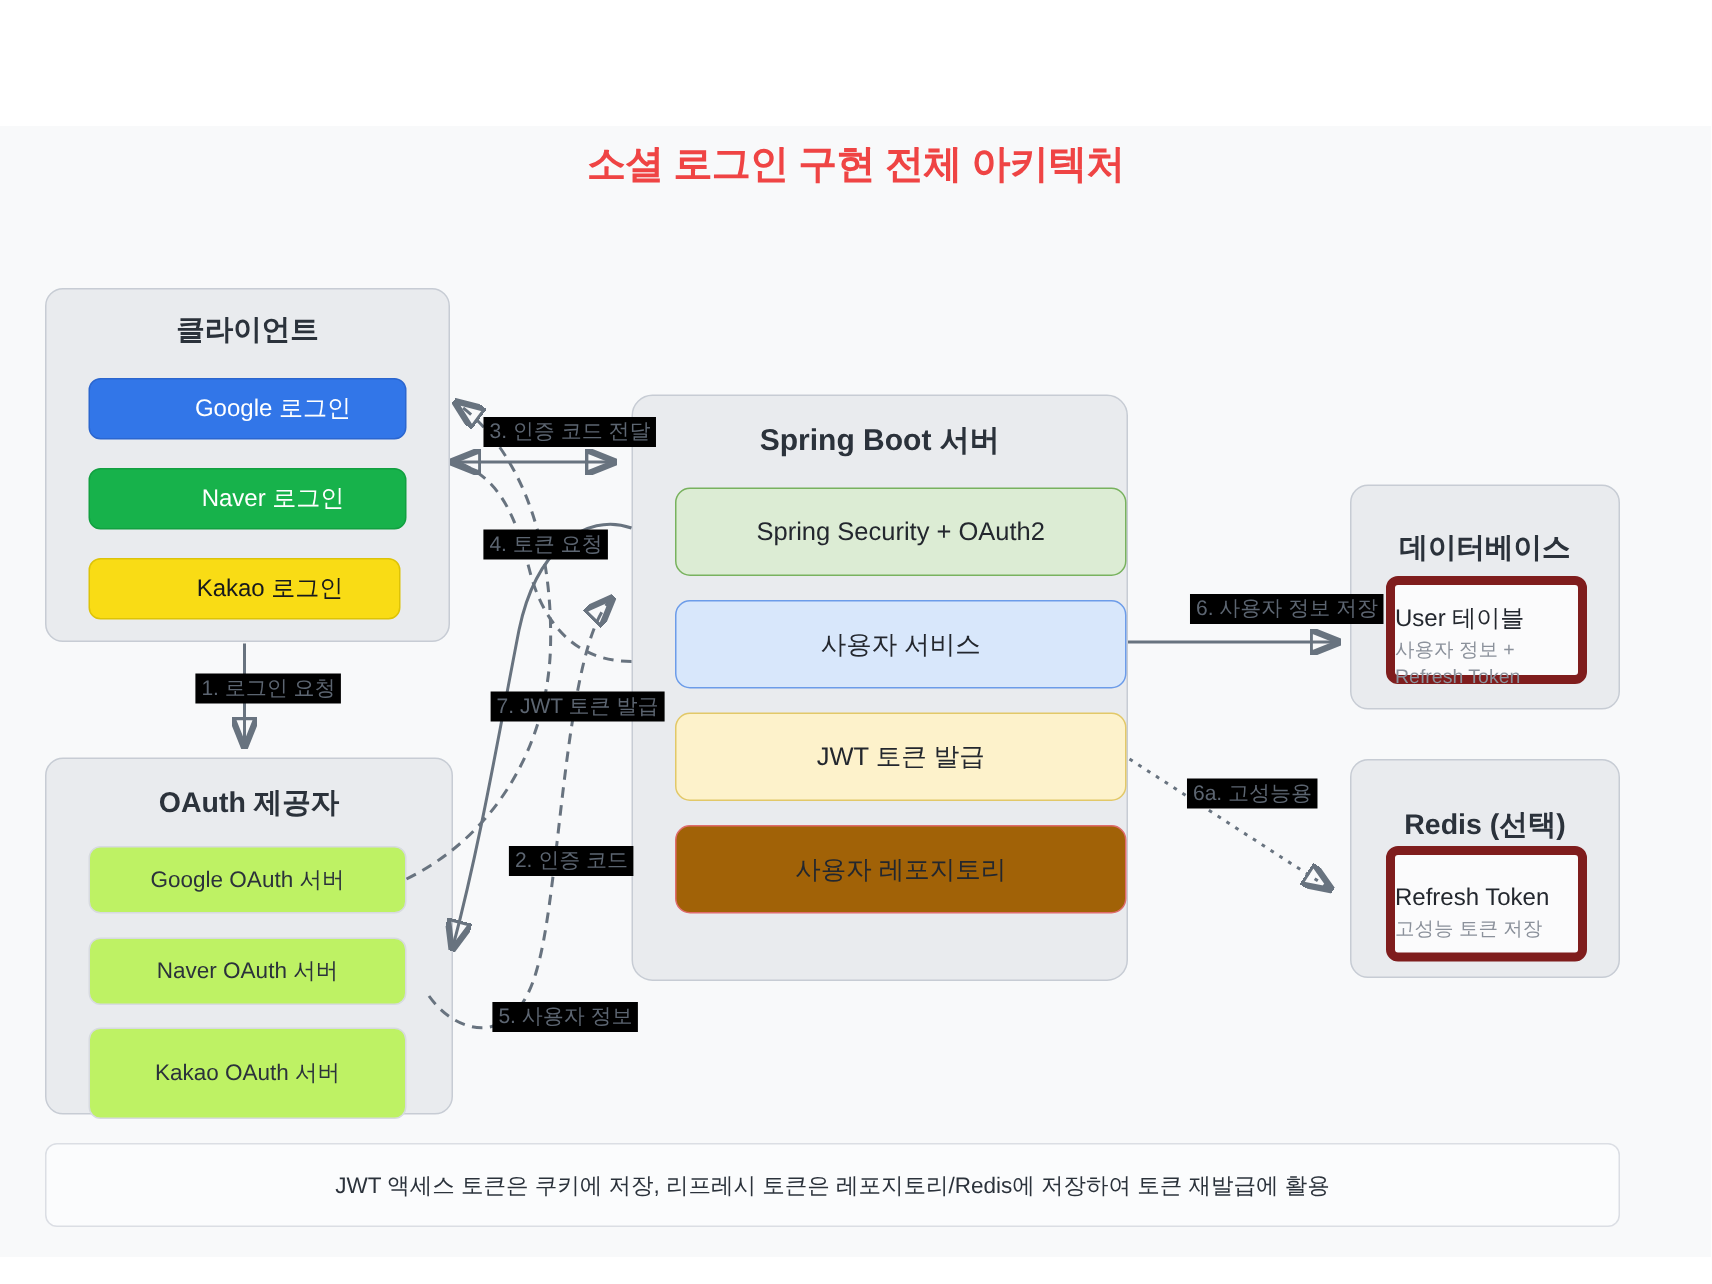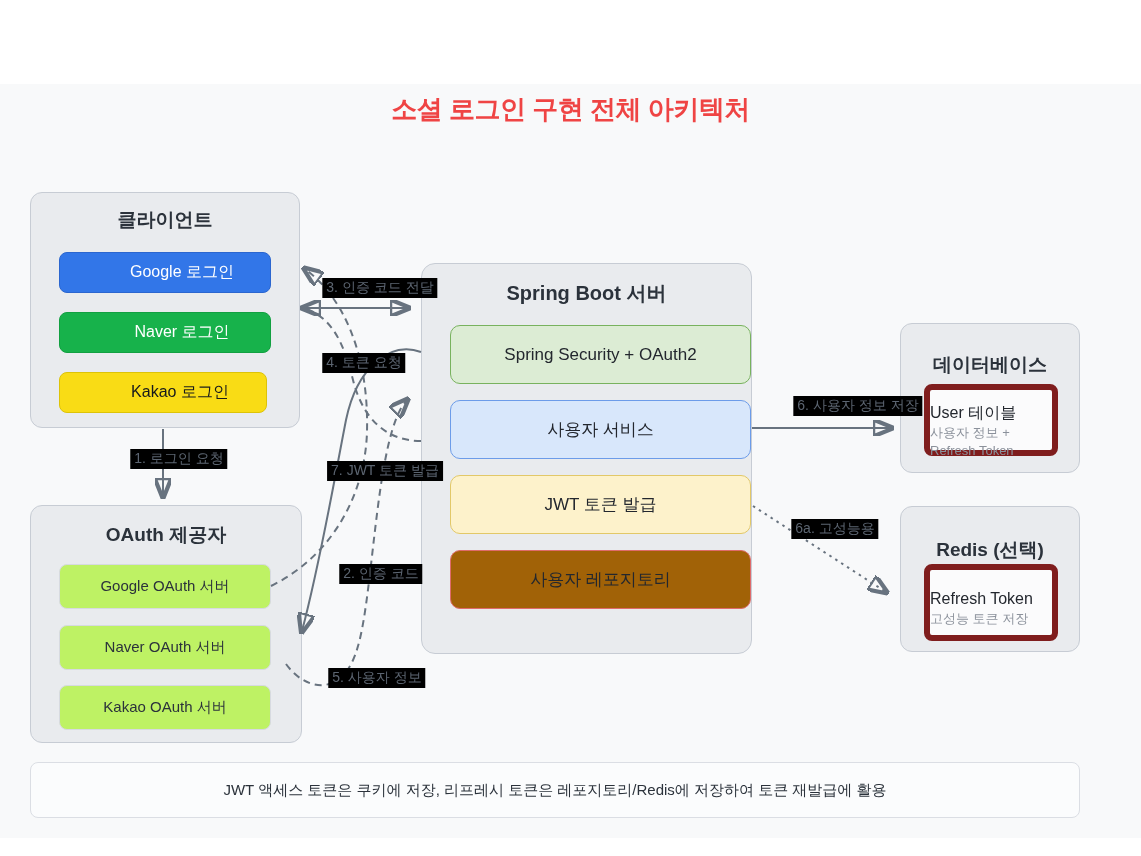--- a/index.html
+++ b/index.html
@@ -41,21 +41,21 @@
       <div class="abs group-title" style="top:14px;">클라이언트</div>
       <div class="abs pill" style="left: 28px; top: 59px; width: 212px; height: 41px; background-color: rgb(50, 118, 232); border-color: rgb(43, 102, 207); color: rgb(255, 255, 255);">Google 로그인</div>
       <div class="abs pill" style="left: 28px; top: 119px; width: 212px; height: 41px; background-color: rgb(23, 178, 75); border-color: rgb(18, 160, 65); color: rgb(255, 255, 255);">Naver 로그인</div>
       <div class="abs pill" style="left: 28px; top: 179px; width: 208px; height: 41px; background-color: rgb(249, 220, 21); border-color: rgb(221, 195, 7); color: rgb(22, 25, 29);">Kakao 로그인</div>
     </div>
 
     <div class="abs group z1" style="left:30px;top:421px;width:272px;height:238px;">
       <div class="abs group-title" style="top:16px;">OAuth 제공자</div>
       <div class="abs white-item" style="left:28px;top:58px;width:212px;height:45px;">Google OAuth 서버</div>
       <div class="abs white-item" style="left:28px;top:119px;width:212px;height:45px;">Naver OAuth 서버</div>
-      <div class="abs white-item" style="left:28px;top:179px;width:212px;height:45px;">Kakao OAuth 서버</div>
+      <div class="abs white-item" style="left:28px;top:179px;width:212px;height:61px;">Kakao OAuth 서버</div>
     </div>
 
     <div class="abs group z1" style="left:421px;top:179px;width:331px;height:391px;border-radius:14px;">
       <div class="abs group-title" style="top:16px;font-size:20px;">Spring Boot 서버</div>
       <div class="abs component" style="left: 28px; top: 61px; width: 301px; height: 59px; background-color: rgb(220, 236, 212); border-color: rgb(120, 178, 94);">Spring Security + OAuth2</div>
       <div class="abs component" style="left: 28px; top: 136px; width: 301px; height: 59px; background-color: rgb(216, 231, 251); border-color: rgb(108, 156, 233);">사용자 서비스</div>
       <div class="abs component" style="left: 28px; top: 211px; width: 301px; height: 59px; background-color: rgb(253, 242, 203); border-color: rgb(226, 200, 104);">JWT 토큰 발급</div>
       <div class="abs component" style="left: 28px; top: 286px; width: 301px; height: 59px; background-color: #a16207; border-color: rgb(223, 107, 107);">사용자 레포지토리</div>
     </div>
 

